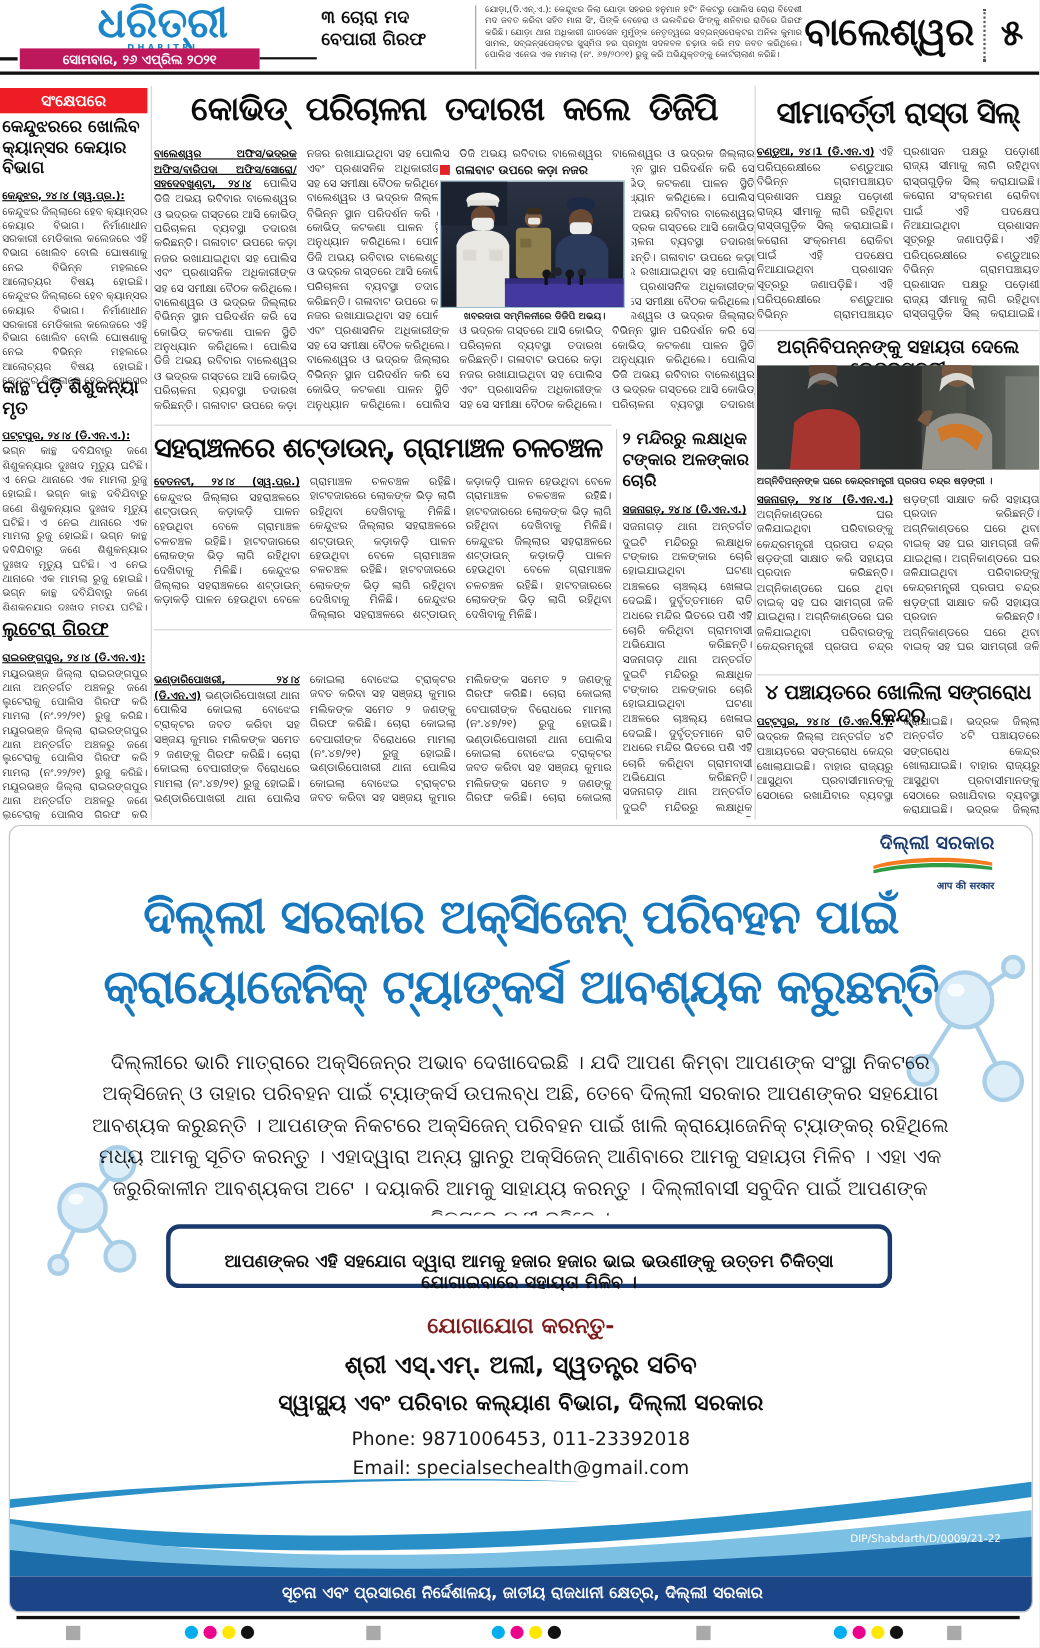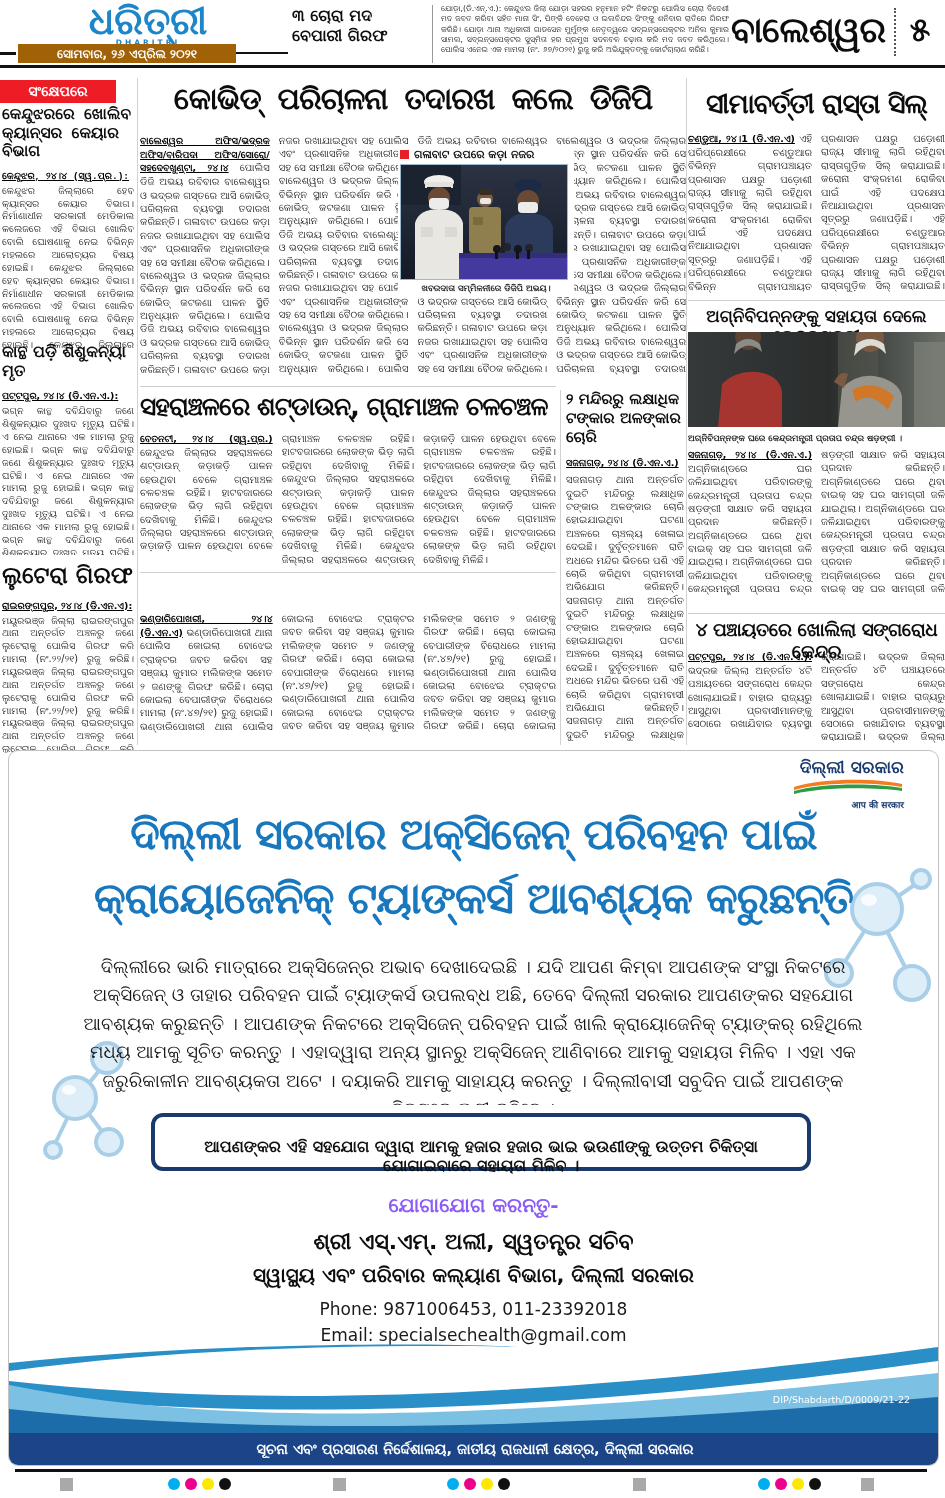--- a/index.html
+++ b/index.html
@@ -27,21 +27,21 @@
 <body>
 
 <div id="page">
 
   <div class="abs" style="left:0;top:52px;width:16px;height:3px;background:#111;"></div>
 
   <div class="abs" style="left:58px;top:2px;width:180px;text-align:center;">
     <div style="font-size:38px;font-weight:bold;color:#1d86c8;line-height:1;">ଧରିତ୍ରୀ</div>
     <div style="font-size:7.5px;font-weight:bold;color:#1d86c8;letter-spacing:3px;margin-top:-2px;">DHARITRI</div>
   </div>
-  <div class="abs" style="left:18px;top:44px;width:218px;height:19px;background:#a16207;color:#fff;display:flex;align-items:center;justify-content:center;">
+  <div class="abs" style="left:18px;top:44px;width:218px;height:19px;background:#be185d;color:#fff;display:flex;align-items:center;justify-content:center;">
     <span style="font-size:12px;font-weight:bold;">ସୋମବାର, ୨୬ ଏପ୍ରିଲ ୨୦୨୧</span>
   </div>
   <div class="abs" style="left:236px;top:52px;width:52px;height:2px;background:#111;"></div>
 
   <div class="abs hl" style="left:292px;top:6px;width:125px;font-size:16px;line-height:1.25;">୩ ଚୋରା ମଦ ବେପାରୀ ଗିରଫ</div>
 
   <div class="abs" style="left:432px;top:5px;width:1px;height:58px;background:#999;"></div>
 
   <div class="abs body-txt" style="left:441px;top:4px;width:288px;height:60px;font-size:7.8px;line-height:1.32;">ଯୋଡ଼ା,(ଡି.ଏନ୍.ଏ.): କେନ୍ଦୁଝର ଜିଲା ଯୋଡ଼ା ସହରର ହନୁମାନ ହଟିଂ ନିକଟରୁ ପୋଲିସ ଚୋରା ବିଦେଶୀ ମଦ ଜବତ କରିବା ସହିତ ମାନା ସିଂ, ପିଙ୍କି ବେହେରା ଓ ଇଲବିନ୍ଦର ସିଂଙ୍କୁ ଶନିବାର ରାତିରେ ଗିରଫ କରିଛି। ଯୋଡ଼ା ଥାନା ଅଧିକାରୀ ଗାଡସେନ ମୁର୍ମୁଙ୍କ ନେତୃତ୍ୱରେ ସବ୍‌ଇନ୍ସପେକ୍ଟର ଅନିଲ କୁମାର ସାମଲ, ସବ୍‌ଇନ୍ସପେକ୍ଟର ସୁସ୍ମିତା ହର ପ୍ରମୁଖ ସଦଳବଳ ଚଢ଼ାଉ କରି ମଦ ଜବତ କରିଥିଲେ। ପୋଲିସ ଏନେଇ ଏକ ମାମଲା (ନଂ. ୬୭/୨୦୨୧) ରୁଜୁ କରି ଅଭିଯୁକ୍ତଙ୍କୁ କୋର୍ଟଚାଲାଣ କରିଛି।</div>
 
@@ -52,42 +52,42 @@
   <div class="abs" style="left:0;top:65px;width:945px;height:3px;background:#111;"></div>
 
   <div class="vline" style="left:137px;top:78px;height:667px;"></div>
   <div class="vline" style="left:686px;top:78px;height:667px;"></div>
   <div class="vline" style="left:560px;top:390px;height:355px;"></div>
   <div class="hline" style="left:140px;top:386px;width:416px;"></div>
   <div class="hline" style="left:140px;top:572px;width:416px;"></div>
   <div class="hline" style="left:688px;top:300px;width:257px;"></div>
   <div class="hline" style="left:688px;top:613px;width:257px;"></div>
 
-  <div class="abs" style="left:0;top:80px;width:116px;height:23px;background:#ee1c25;display:flex;align-items:center;justify-content:center;">
+  <div class="abs" style="left:0;top:80px;width:134px;height:23px;background:#ee1c25;display:flex;align-items:center;justify-content:center;">
     <span style="color:#fff;font-weight:bold;font-size:14px;">ସଂକ୍ଷେପରେ</span>
   </div>
 
-  <div class="abs" style="left:2px;top:106px;width:132px;font-family:Liberation Mono, monospace;">
+  <div class="abs" style="left:2px;top:106px;width:132px;">
     <div class="hl" style="font-size:15.5px;line-height:1.2;">କେନ୍ଦୁଝରରେ ଖୋଲିବ କ୍ୟାନ୍ସର କେୟାର ବିଭାଗ</div>
     <div style="margin-top:4px;">
       <span class="dateline">କେନ୍ଦୁଝର, ୨୪।୪ (ସ୍ୱ.ପ୍ର.):</span>
     </div>
     <div class="body-txt" style="height:162px;font-size:9.6px;margin-top:2px;"> କେନ୍ଦୁଝର ଜିଲ୍ଲାରେ ହେବ କ୍ୟାନ୍ସର କେୟାର ବିଭାଗ। ନିର୍ମାଣାଧୀନ ସରକାରୀ ମେଡିକାଲ କଲେଜରେ ଏହି ବିଭାଗ ଖୋଲିବ ବୋଲି ଘୋଷଣାକୁ ନେଇ ବିଭିନ୍ନ ମହଲରେ ଆଲୋଚ୍ୟର ବିଷୟ ହୋଇଛି। କେନ୍ଦୁଝର ଜିଲ୍ଲାରେ ହେବ କ୍ୟାନ୍ସର କେୟାର ବିଭାଗ। ନିର୍ମାଣାଧୀନ ସରକାରୀ ମେଡିକାଲ କଲେଜରେ ଏହି ବିଭାଗ ଖୋଲିବ ବୋଲି ଘୋଷଣାକୁ ନେଇ ବିଭିନ୍ନ ମହଲରେ ଆଲୋଚ୍ୟର ବିଷୟ ହୋଇଛି। କେନ୍ଦୁଝର ଜିଲ୍ଲାରେ ହେବ କ୍ୟାନ୍ସର କେୟାର ବିଭାଗ। ନିର୍ମାଣାଧୀନ ସରକାରୀ ମେଡିକାଲ କଲେଜରେ ଏହି ବିଭାଗ ଖୋଲିବ ବୋଲି ଘୋଷଣାକୁ ନେଇ ବିଭିନ୍ନ ମହଲରେ ଆଲୋଚ୍ୟର ବିଷୟ ହୋଇଛି।</div>
   </div>
 
   <div class="abs" style="left:2px;top:342px;width:132px;">
     <div class="hl" style="font-size:16px;line-height:1.2;">କାନ୍ଥ ପଡ଼ି ଶିଶୁକନ୍ୟା ମୃତ</div>
     <div style="margin-top:4px;">
       <span class="dateline">ପଟ୍ଟପୁର, ୨୪।୪ (ଡି.ଏନ.ଏ.):</span>
     </div>
     <div class="body-txt" style="height:150px;font-size:9.6px;margin-top:2px;"> ଭଗ୍ନ କାନ୍ଥ ଦବିଯିବାରୁ ଜଣେ ଶିଶୁକନ୍ୟାର ଦୁଃଖଦ ମୃତ୍ୟୁ ଘଟିଛି। ଏ ନେଇ ଥାନାରେ ଏକ ମାମଲା ରୁଜୁ ହୋଇଛି। ଭଗ୍ନ କାନ୍ଥ ଦବିଯିବାରୁ ଜଣେ ଶିଶୁକନ୍ୟାର ଦୁଃଖଦ ମୃତ୍ୟୁ ଘଟିଛି। ଏ ନେଇ ଥାନାରେ ଏକ ମାମଲା ରୁଜୁ ହୋଇଛି। ଭଗ୍ନ କାନ୍ଥ ଦବିଯିବାରୁ ଜଣେ ଶିଶୁକନ୍ୟାର ଦୁଃଖଦ ମୃତ୍ୟୁ ଘଟିଛି। ଏ ନେଇ ଥାନାରେ ଏକ ମାମଲା ରୁଜୁ ହୋଇଛି। ଭଗ୍ନ କାନ୍ଥ ଦବିଯିବାରୁ ଜଣେ ଶିଶୁକନ୍ୟାର ଦୁଃଖଦ ମୃତ୍ୟୁ ଘଟିଛି। ଏ ନେଇ ଥାନାରେ ଏକ ମାମଲା ରୁଜୁ ହୋଇଛି।</div>
   </div>
 
   <div class="abs" style="left:2px;top:562px;width:132px;">
-    <div class="hl" style="font-size:23px;line-height:1.2;">ଲୁଟେରା ଗିରଫ</div>
+    <div class="hl" style="font-size:17px;line-height:1.2;text-decoration:underline;">ଲୁଟେରା ଗିରଫ</div>
     <div style="margin-top:4px;">
       <span class="dateline">ରାଇରଙ୍ଗପୁର, ୨୪।୪ (ଡି.ଏନ.ଏ):</span>
     </div>
     <div class="body-txt" style="height:138px;font-size:9.6px;margin-top:2px;"> ମୟୂରଭଞ୍ଜ ଜିଲ୍ଲା ରାଇରଙ୍ଗପୁର ଥାନା ଅନ୍ତର୍ଗତ ଅଞ୍ଚଳରୁ ଜଣେ ଲୁଟେରାକୁ ପୋଲିସ ଗିରଫ କରି ମାମଲା (ନଂ.୨୨/୨୧) ରୁଜୁ କରିଛି। ମୟୂରଭଞ୍ଜ ଜିଲ୍ଲା ରାଇରଙ୍ଗପୁର ଥାନା ଅନ୍ତର୍ଗତ ଅଞ୍ଚଳରୁ ଜଣେ ଲୁଟେରାକୁ ପୋଲିସ ଗିରଫ କରି ମାମଲା (ନଂ.୨୨/୨୧) ରୁଜୁ କରିଛି। ମୟୂରଭଞ୍ଜ ଜିଲ୍ଲା ରାଇରଙ୍ଗପୁର ଥାନା ଅନ୍ତର୍ଗତ ଅଞ୍ଚଳରୁ ଜଣେ ଲୁଟେରାକୁ ପୋଲିସ ଗିରଫ କରି ମାମଲା (ନଂ.୨୨/୨୧) ରୁଜୁ କରିଛି।</div>
   </div>
 
   <div class="abs hl" style="left:140px;top:84px;width:546px;font-size:30px;text-align:center;letter-spacing:-1px;font-family:Liberation Mono, monospace;">କୋଭିଡ୍ ପରିଚାଳନା ତଦାରଖ କଲେ ଡିଜିପି</div>
 
   <div class="abs" style="left:140px;top:134px;width:546px;height:252px;">
     <div class="body-txt cols4" style="height:252px;">
@@ -253,21 +253,21 @@
 
     <div class="abs adtxt" style="left:40px;top:122px;width:849px;font-size:43px;font-weight:bold;color:#1877bd;letter-spacing:-1px;">କ୍ରାୟୋଜେନିକ୍ ଟ୍ୟାଙ୍କର୍ସ ଆବଶ୍ୟକ କରୁଛନ୍ତି</div>
     <div class="abs adtxt" style="left:40px;top:58px;width:849px;font-size:43px;font-weight:bold;color:#1877bd;letter-spacing:-1px;">ଦିଲ୍ଲୀ ସରକାର ଅକ୍ସିଜେନ୍ ପରିବହନ ପାଇଁ</div>
 
     <div class="abs adtxt" style="left:64px;top:202px;width:800px;height:152px;font-size:18px;line-height:1.58;color:#141414;overflow:hidden;">ଦିଲ୍ଲୀରେ ଭାରି ମାତ୍ରାରେ ଅକ୍ସିଜେନ୍‌ର ଅଭାବ ଦେଖାଦେଇଛି । ଯଦି ଆପଣ କିମ୍ବା ଆପଣଙ୍କ ସଂସ୍ଥା ନିକଟରେ ଅକ୍ସିଜେନ୍ ଓ ତାହାର ପରିବହନ ପାଇଁ ଟ୍ୟାଙ୍କର୍ସ ଉପଲବ୍ଧ ଅଛି, ତେବେ ଦିଲ୍ଲୀ ସରକାର ଆପଣଙ୍କର ସହଯୋଗ ଆବଶ୍ୟକ କରୁଛନ୍ତି । ଆପଣଙ୍କ ନିକଟରେ ଅକ୍ସିଜେନ୍ ପରିବହନ ପାଇଁ ଖାଲି କ୍ରାୟୋଜେନିକ୍ ଟ୍ୟାଙ୍କର୍ ରହିଥିଲେ ମଧ୍ୟ ଆମକୁ ସୂଚିତ କରନ୍ତୁ । ଏହାଦ୍ୱାରା ଅନ୍ୟ ସ୍ଥାନରୁ ଅକ୍ସିଜେନ୍ ଆଣିବାରେ ଆମକୁ ସହାୟତା ମିଳିବ । ଏହା ଏକ ଜରୁରିକାଳୀନ ଆବଶ୍ୟକତା ଅଟେ । ଦୟାକରି ଆମକୁ ସାହାଯ୍ୟ କରନ୍ତୁ । ଦିଲ୍ଲୀବାସୀ ସବୁଦିନ ପାଇଁ ଆପଣଙ୍କ ନିକଟରେ ଋଣୀ ରହିବେ ।</div>
 
     <div class="abs" style="left:142px;top:362px;width:652px;height:50px;border:4px solid #1a3a6e;border-radius:12px;background:#fff;display:flex;align-items:center;justify-content:center;">
       <span style="font-size:16px;font-weight:bold;color:#0f0f0f;text-align:center;padding:0 10px;margin-top:28px;">ଆପଣଙ୍କର ଏହି ସହଯୋଗ ଦ୍ୱାରା ଆମକୁ ହଜାର ହଜାର ଭାଇ ଭଉଣୀଙ୍କୁ ଉତ୍ତମ ଚିକିତ୍ସା ଯୋଗାଇବାରେ ସହାୟତା ମିଳିବ ।</span>
     </div>
 
-    <div class="abs adtxt" style="left:40px;top:442px;width:849px;font-size:20px;font-weight:bold;color:#8b5cf6;">ଯୋଗାଯୋଗ କରନ୍ତୁ-</div>
+    <div class="abs adtxt" style="left:40px;top:442px;width:849px;font-size:20px;font-weight:bold;color:#7f1d1d;">ଯୋଗାଯୋଗ କରନ୍ତୁ-</div>
     <div class="abs adtxt" style="left:40px;top:478px;width:849px;font-size:22px;font-weight:bold;color:#0d0d0d;">ଶ୍ରୀ ଏସ୍.ଏମ୍. ଅଲୀ, ସ୍ୱତନ୍ତ୍ର ସଚିବ</div>
     <div class="abs adtxt" style="left:40px;top:512px;width:849px;font-size:20px;font-weight:bold;color:#0d0d0d;">ସ୍ୱାସ୍ଥ୍ୟ ଏବଂ ପରିବାର କଲ୍ୟାଣ ବିଭାଗ, ଦିଲ୍ଲୀ ସରକାର</div>
     <div class="abs adtxt" style="left:40px;top:548px;width:849px;font-size:17px;color:#1a1a1a;">Phone: 9871006453, 011-23392018</div>
     <div class="abs adtxt" style="left:40px;top:574px;width:849px;font-size:17px;color:#1a1a1a;">Email: specialsechealth@gmail.com</div>
 
     <svg class="abs" style="left:0;bottom:32px;" width="929" height="92" viewBox="0 0 929 92">
       <path d="M0,40 C240,66 520,60 929,6 L929,20 C520,76 240,78 0,54 Z" fill="#2b8fc7"></path>
       <path d="M0,92 L0,44 C180,80 420,88 929,32 L929,92 Z" fill="#7cc0e4"></path>
       <path d="M0,92 L0,68 C260,96 560,88 929,56 L929,92 Z" fill="#1b6ca8"></path>
       <path d="M0,30 C150,10 320,2 520,6 C380,0 180,4 0,22 Z" fill="#2b8fc7"></path>

